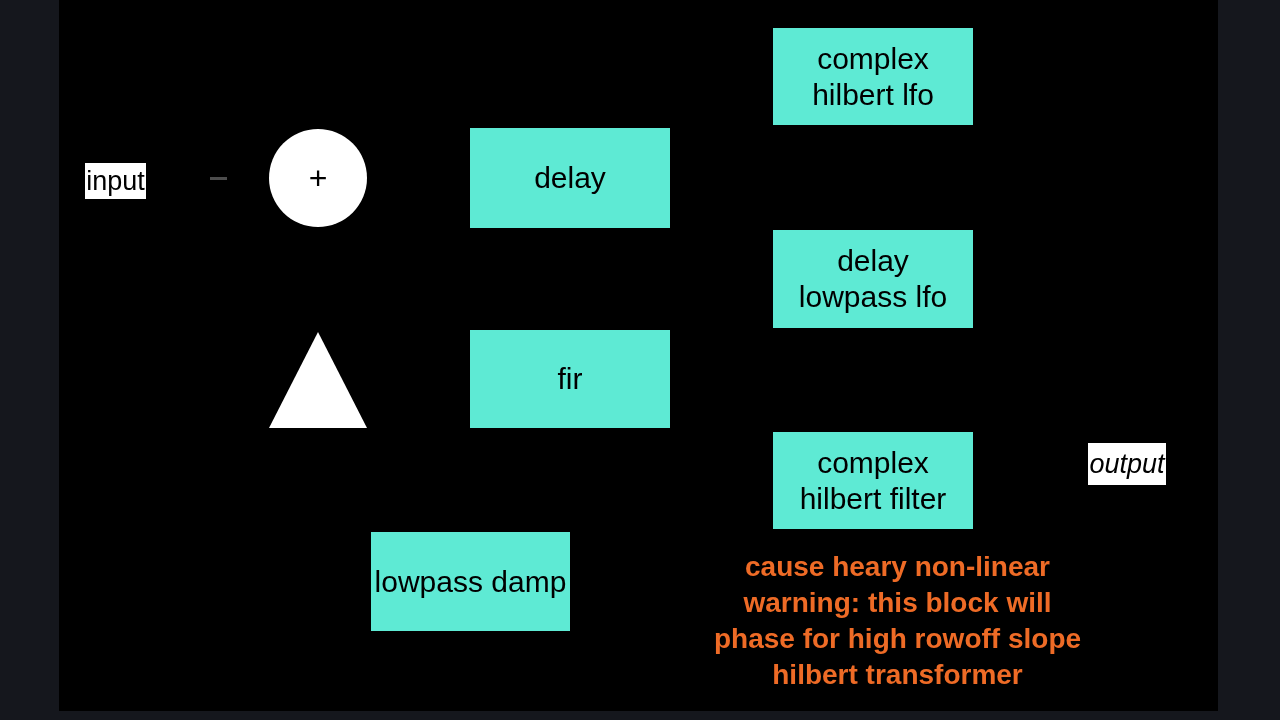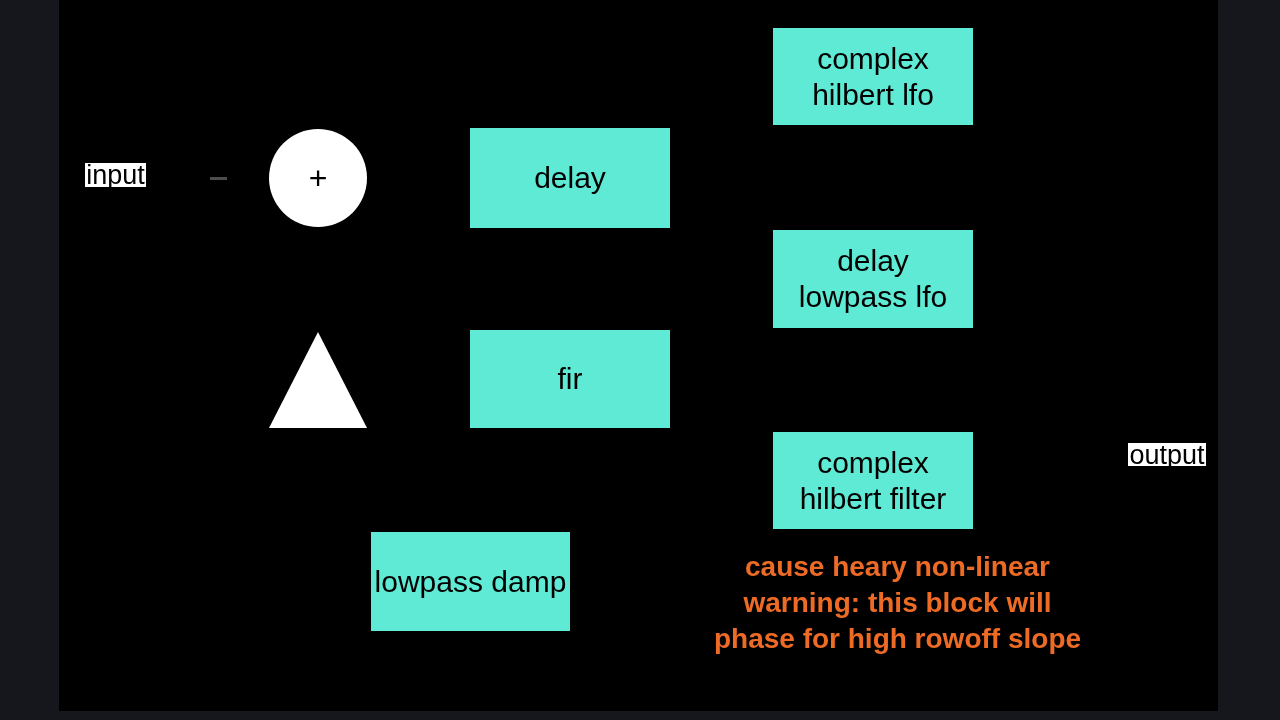--- a/index.html
+++ b/index.html
@@ -47,22 +47,22 @@
     position: absolute;
     background: #ffffff;
     color: #000000;
     font-size: 27px;
     line-height: 30px;
     display: flex;
     align-items: center;
     justify-content: center;
     white-space: nowrap;
   }
-  #label-input  { left: 85px;   top: 163px; width: 61px; height: 24px; }
-  #label-output { left: 1128px; top: 443px; width: 78px; height: 23px; }
+  #label-input  { left: 85px;   top: 163px; width: 61px; height: 36px; }
+  #label-output { left: 1088px; top: 443px; width: 78px; height: 42px; font-style: italic; }
 
   
   #sum-junction {
     position: absolute;
     left: 269px; top: 129px;
     width: 98px; height: 98px;
     border-radius: 50%;
     background: #ffffff;
     color: #000000;
     display: flex;
@@ -152,15 +152,16 @@
   </div>
 
   <div id="label-output" class="io-label">
     <span>output</span>
   </div>
 
   <div id="warning-text">
     <span class="warning-line">cause heary non-linear</span>
     <span class="warning-line">warning: this block will</span>
     <span class="warning-line">phase for high rowoff slope</span>
+    <span class="warning-line">hilbert transformer</span>
   </div>
 
 </div>
 
 </body></html>

